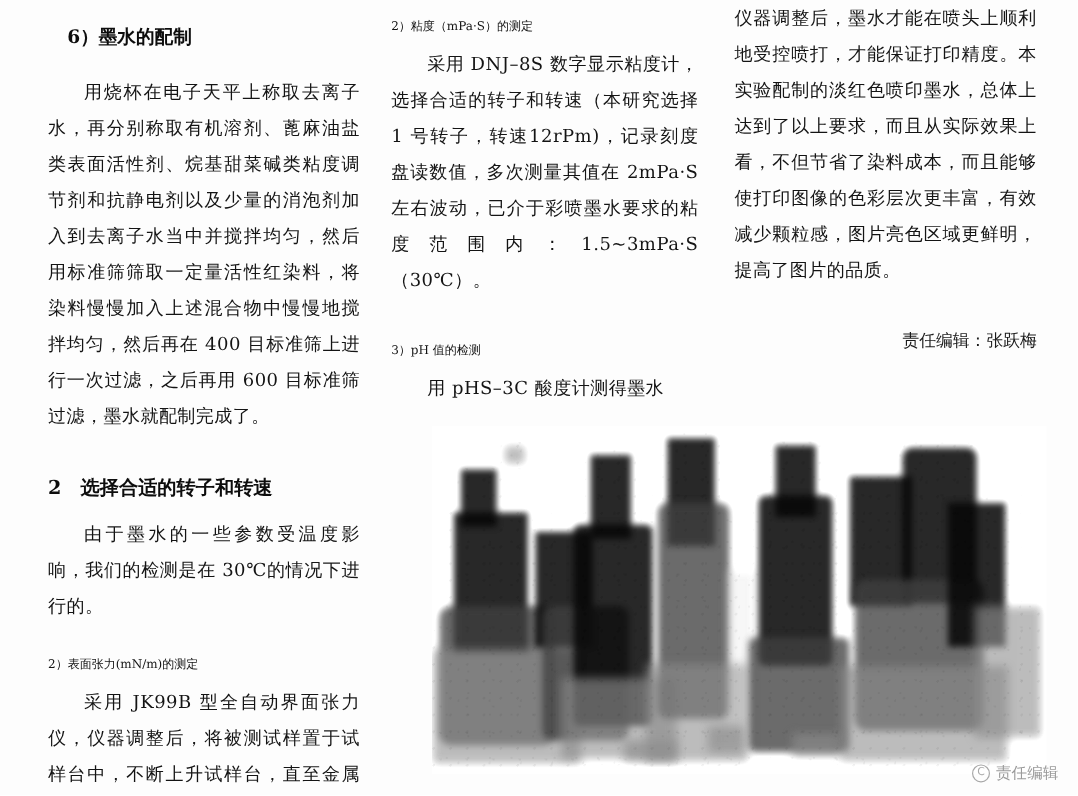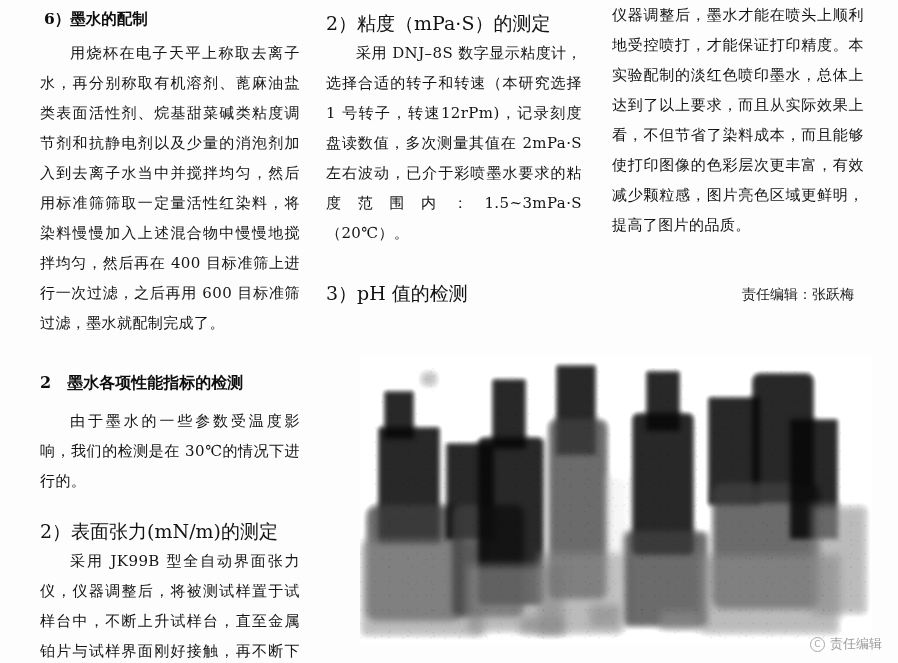--- a/index.html
+++ b/index.html
@@ -36,47 +36,47 @@
     text-justify: inter-ideograph;
     letter-spacing: 0.4px;
     margin: 0 0 2px 0;
     color: #141414;
   }
   .indent { text-indent: 2em; }
   .heading-num {
     font-size: 15.5px;
     line-height: 30px;
     font-weight: bold;
-    margin: 4px;
+    margin: 16px;
     color: #0d0d0d;
   }
   .sec-heading {
     font-size: 16px;
     line-height: 30px;
     font-weight: bold;
     margin: 0;
     color: #0d0d0d;
     display: flex;
     gap: 16px;
   }
   .sub-heading-light {
-    font-size: 19px;
+    font-size: 10px;
     line-height: 30px;
     margin: 0;
     color: #121212;
   }
   .spacer-lg { height: 28px; }
   .spacer-md { height: 18px; }
   .spacer-sm { height: 8px; }
 
   .editor-line {
     font-size: 14px;
     line-height: 28px;
     text-align: right;
-    margin: 10px;
+    margin: 0;
     color: #1a1a1a;
   }
 
   
   .photo-wrap {
     position: absolute;
     left: 360px;
     top: 355px;
     width: 512px;
     height: 290px;
@@ -137,35 +137,36 @@
 <body>
 
 <div class="page">
 
   <div class="col col-1">
     <div class="heading-num">6）墨水的配制</div>
     <p class="para indent">用烧杯在电子天平上称取去离子水，再分别称取有机溶剂、蓖麻油盐类表面活性剂、烷基甜菜碱类粘度调节剂和抗静电剂以及少量的消泡剂加入到去离子水当中并搅拌均匀，然后用标准筛筛取一定量活性红染料，将染料慢慢加入上述混合物中慢慢地搅拌均匀，然后再在 400 目标准筛上进行一次过滤，之后再用 600 目标准筛过滤，墨水就配制完成了。</p>
     <div class="spacer-lg"></div>
     <div class="sec-heading">
       <span>2</span>
-      <span>墨水各项性能指标的检测</span>
+      <span>选择合适的转子和转速</span>
     </div>
     <div class="spacer-sm"></div>
     <p class="para indent">由于墨水的一些参数受温度影响，我们的检测是在 30℃的情况下进行的。</p>
     <div class="spacer-md"></div>
     <div class="sub-heading-light">2）表面张力(mN/m)的测定</div>
     <p class="para indent">采用 JK99B 型全自动界面张力仪，仪器调整后，将被测试样置于试样台中，不断上升试样台，直至金属铂片与试样界面刚好接触，再不断下降试样台，观察表面张力曲线，记录金属铂片</p>
   </div>
 
   <div class="col col-2">
     <div class="spacer-sm"></div>
     <div class="sub-heading-light">2）粘度（mPa·S）的测定</div>
-    <p class="para indent">采用 DNJ–8S 数字显示粘度计，选择合适的转子和转速（本研究选择 1 号转子，转速12rPm)，记录刻度盘读数值，多次测量其值在 2mPa·S 左右波动，已介于彩喷墨水要求的粘度范围内：1.5~3mPa·S（20℃）。</p>
+    <p class="para indent">采用 DNJ–8S 数字显示粘度计，选择合适的转子和转速（本研究选择 1 号转子，转速12rPm)，记录刻度盘读数值，多次测量其值在 2mPa·S 左右波动，已介于彩喷墨水要求的粘度范围内：1.5~3mPa·S（30℃）。</p>
     <div class="spacer-lg"></div>
     <div class="sub-heading-light">3）pH 值的检测</div>
+    <p class="para indent">用 pHS–3C 酸度计测得墨水</p>
   </div>
 
   <div class="col col-3">
     <p class="para">仪器调整后，墨水才能在喷头上顺利地受控喷打，才能保证打印精度。本实验配制的淡红色喷印墨水，总体上达到了以上要求，而且从实际效果上看，不但节省了染料成本，而且能够使打印图像的色彩层次更丰富，有效减少颗粒感，图片亮色区域更鲜明，提高了图片的品质。</p>
     <div class="spacer-lg"></div>
     <p class="editor-line">责任编辑：张跃梅</p>
   </div>
 
   <div class="photo-wrap">
     <div class="photo">

